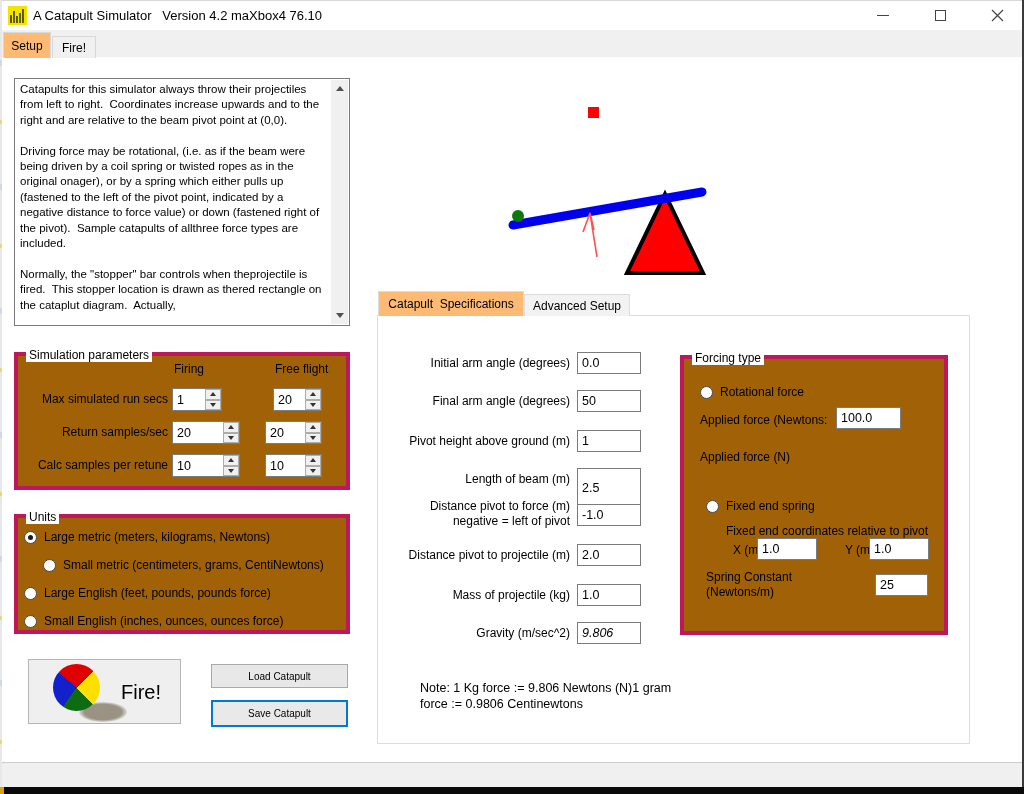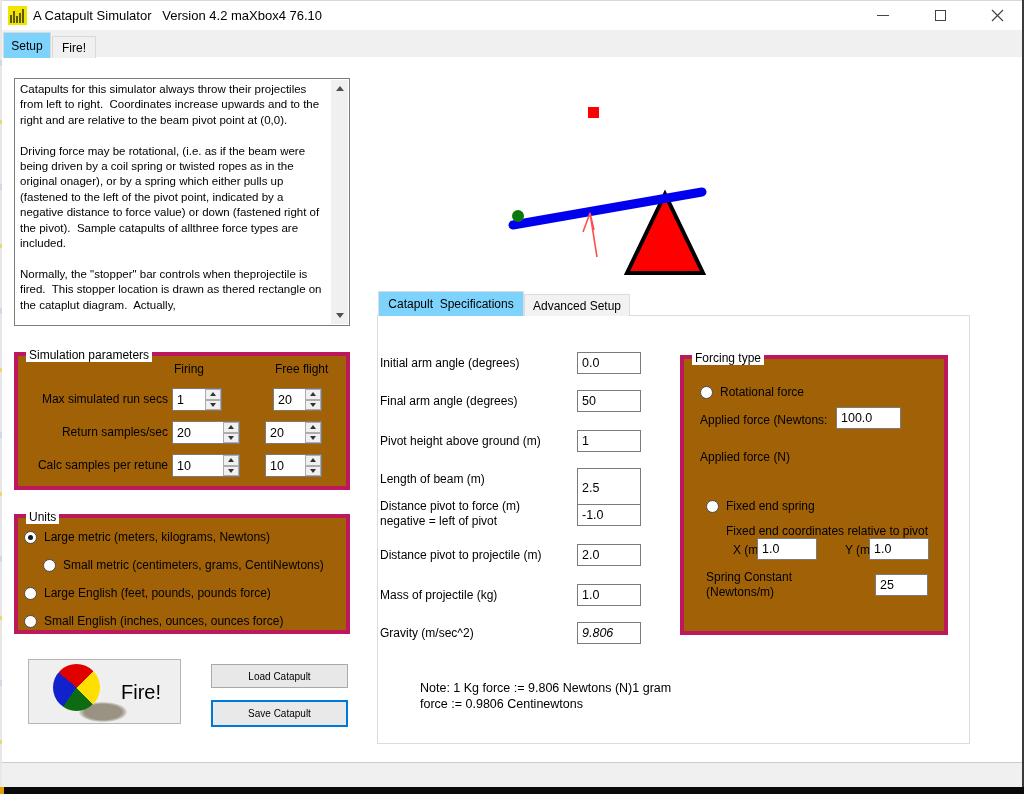--- a/index.html
+++ b/index.html
@@ -14,21 +14,21 @@
   .left-strip { left:0; top:0; width:2px; height:787px;
     background:repeating-linear-gradient(180deg,#e8e8e8 0 60px,#cfd8e8 60px 66px,#e8e8e8 66px 120px,#e8d87a 120px 124px); }
   .right-strip { left:1022px; top:0; width:2px; height:794px; background:#3a3a3a; }
   .bottom-strip { left:0; top:787px; width:1024px; height:7px; background:#0a0a0a; }
   .bottom-strip .spark { position:absolute; left:0; top:0; width:4px; height:7px; background:#e0a000; }
 
   
   .tabbar { left:0; top:30px; width:1024px; height:27px; background:#f0f0f0; }
   .page { left:0; top:57px; width:1024px; height:705px; background:#fff; }
   .tab { background:#f0f0f0; border:1px solid #d9d9d9; border-bottom:none; display:flex; align-items:center; justify-content:center; font-size:12px; }
-  .tab.active { background:#7dd3fc; }
+  .tab.active { background:#fdba74; }
   .tab-label { white-space:pre; }
 
   
   .descbox { left:14px; top:78px; width:336px; height:248px; border:1px solid #7b7b7b; background:#fff; }
   .desctext { position:absolute; left:5px; top:3px; width:308px; height:240px; overflow:hidden;
     font-size:11.5px; line-height:15.4px; white-space:pre-wrap; }
   .scrollbar { position:absolute; right:1px; top:1px; width:17px; height:244px; background:#f0f0f0; }
   .sb-btn { position:absolute; left:0; width:17px; height:17px; background:#f0f0f0; display:flex; align-items:center; justify-content:center; }
   .tri-up { width:0; height:0; border-left:4px solid transparent; border-right:4px solid transparent; border-bottom:5px solid #505050; }
   .tri-down { width:0; height:0; border-left:4px solid transparent; border-right:4px solid transparent; border-top:5px solid #505050; }
@@ -58,21 +58,21 @@
   
   .btn { background:#e8e8e8; border:1px solid #a9a9a9; display:flex; align-items:center; justify-content:center; font-size:10px; }
   .btn.focused { border:2px solid #0078d7; background:#e9e9e9; }
   .firepanel { background:#efefef; border:1px solid #b5b5b5; }
   .fire-label { font-size:20px; }
   .beachball { border-radius:50%;
     background:conic-gradient(from -50deg, #e00000 0 95deg, #ffdf00 95deg 185deg, #0d6b12 185deg 265deg, #1122cc 265deg 360deg); }
   .ballshadow { border-radius:50%; background:radial-gradient(ellipse at center, #9a9384 0 55%, rgba(154,147,132,0) 75%); }
 
   
-  .speclabel { font-size:12px; text-align:left; white-space:nowrap; line-height:22px; }
+  .speclabel { font-size:12px; text-align:right; white-space:nowrap; line-height:22px; }
   .small-label { font-size:12px; white-space:nowrap; }
 
   
   .statusbar { left:0; top:762px; width:1024px; height:25px; background:#f0f0f0; border-top:1px solid #cccccc; }
   .status-text { position:absolute; left:4px; top:5px; font-size:13px; white-space:pre; }
   .status-link { position:absolute; left:537px; top:5px; font-size:13.5px; color:#2a2ad2; text-decoration:underline; white-space:pre; }
 </style>
 </head>
 <body>
 

